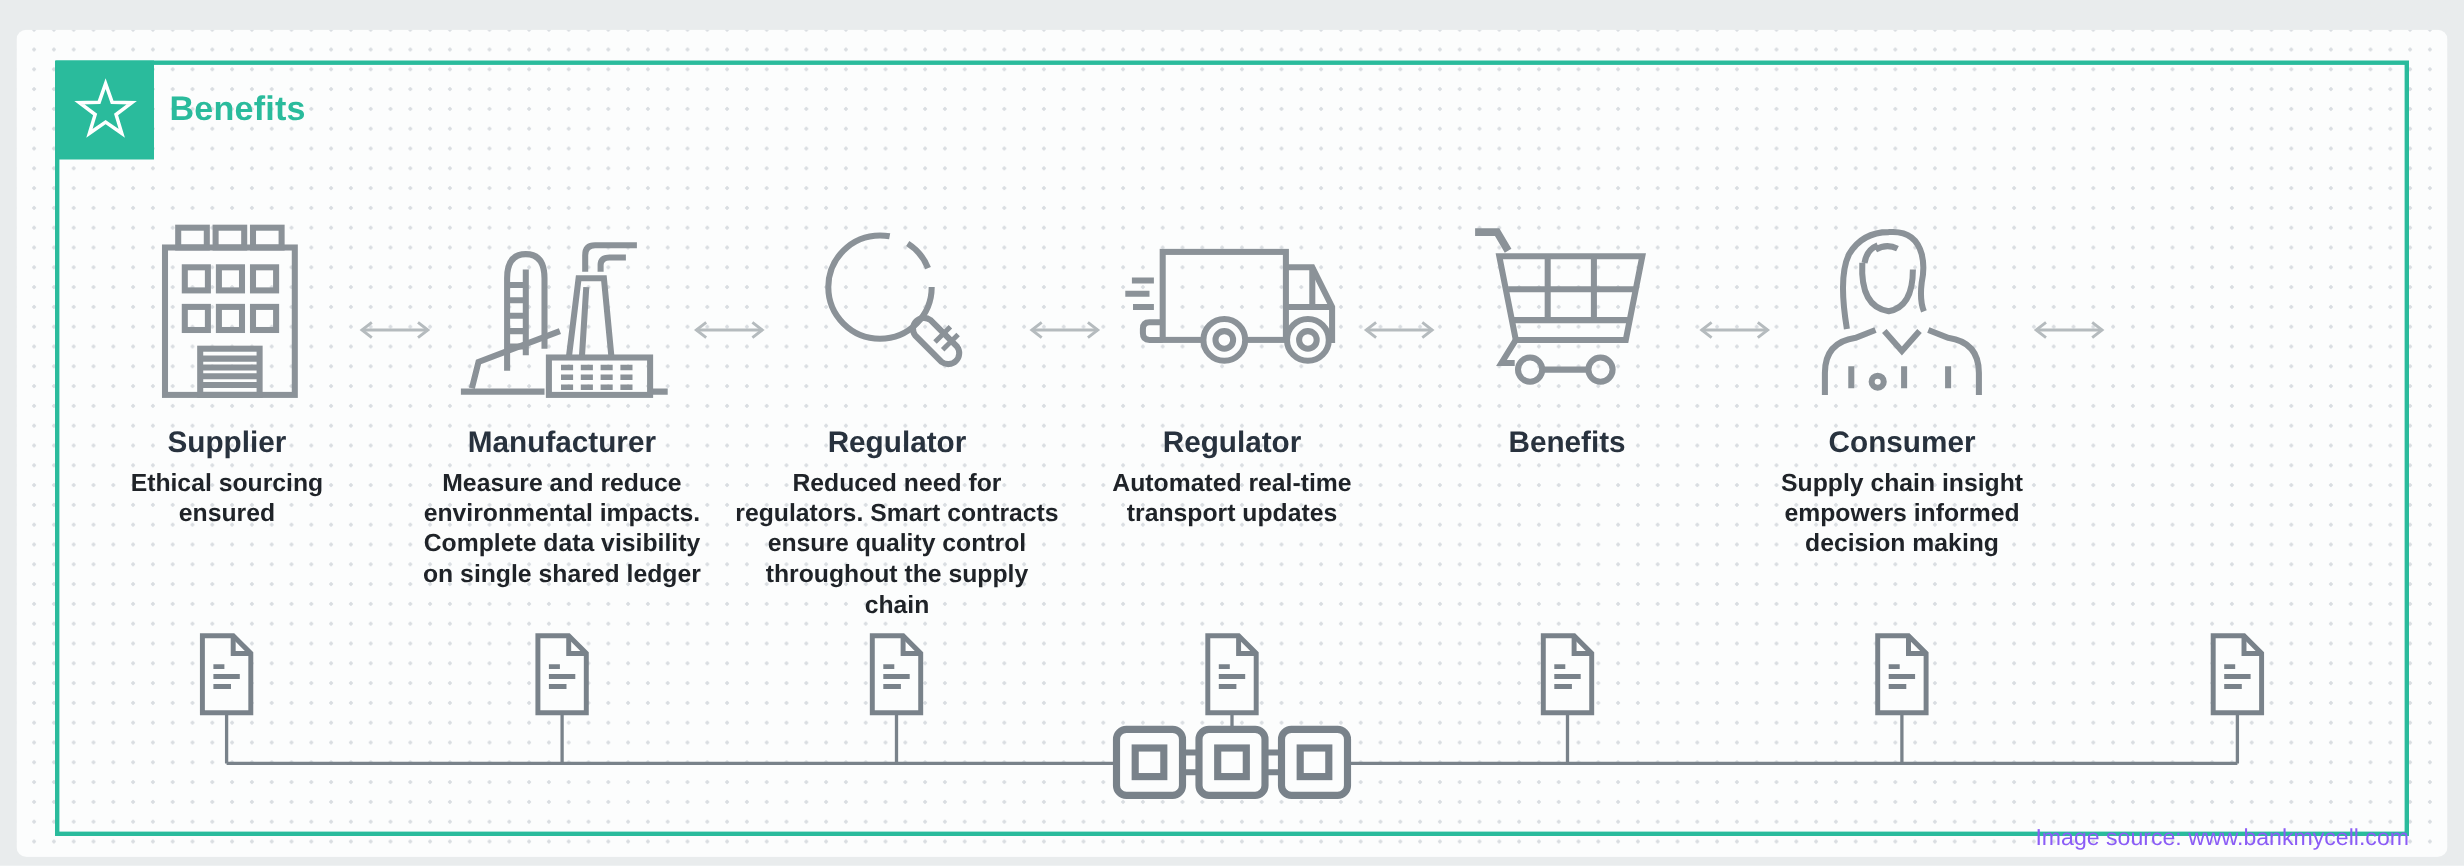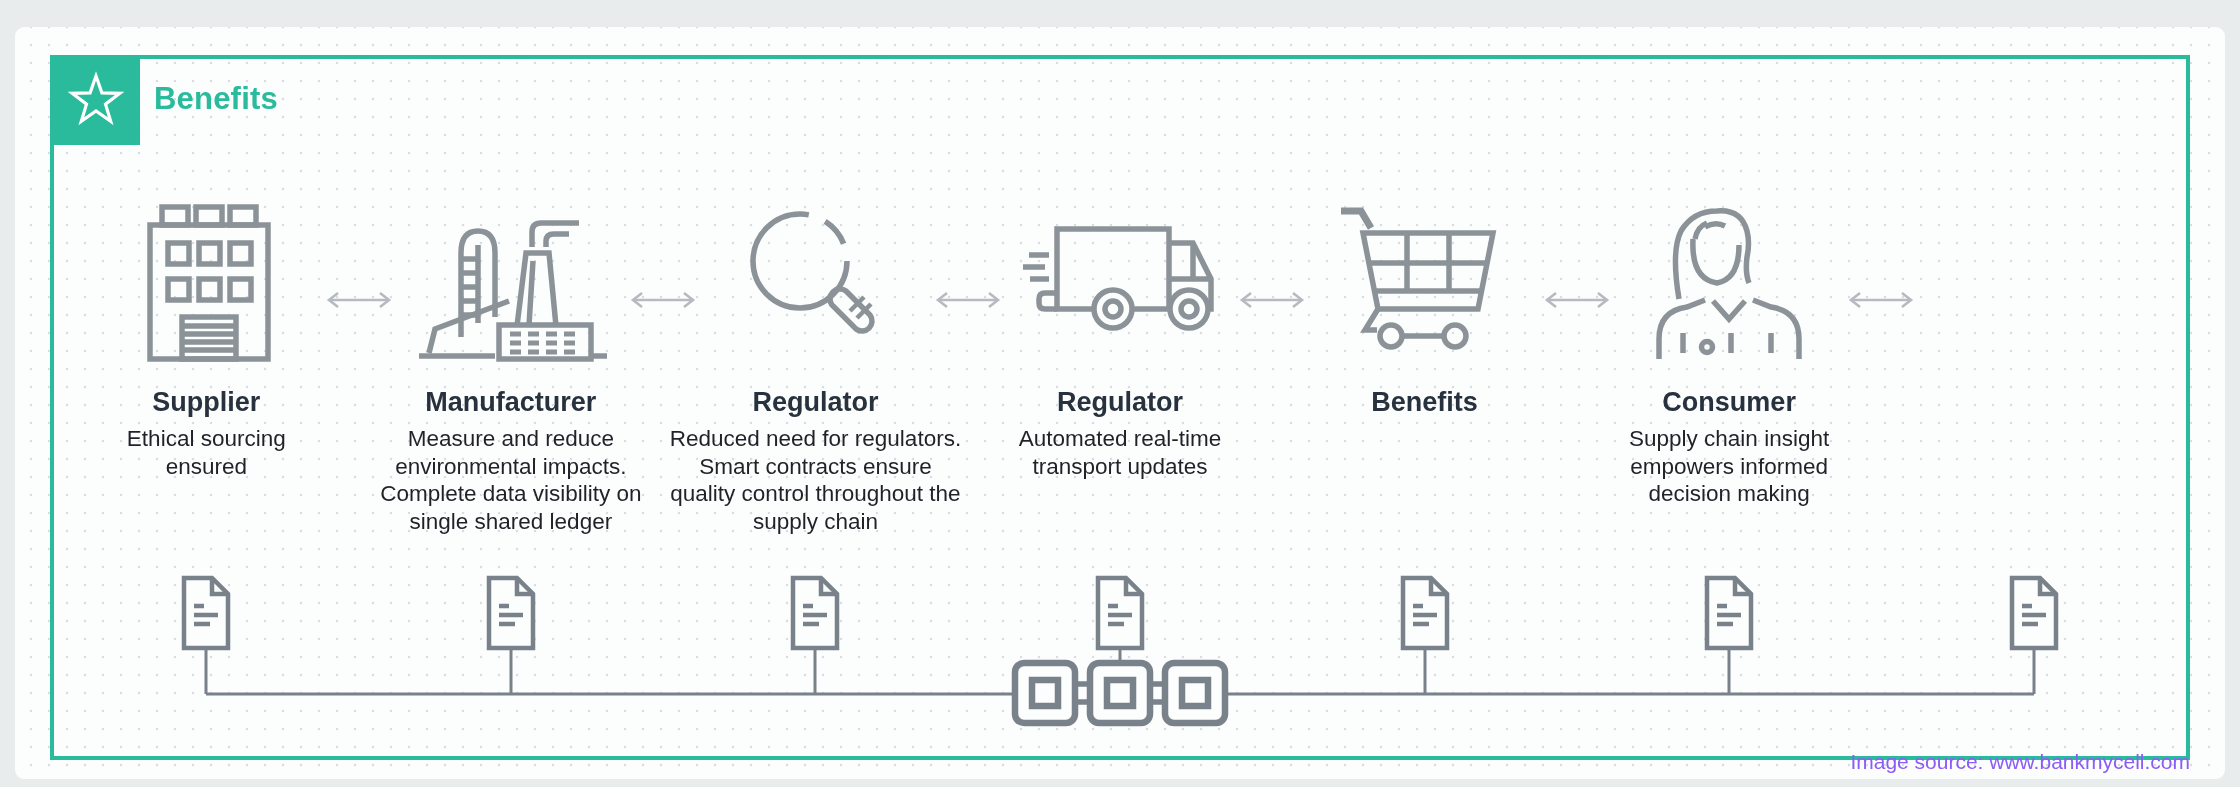--- a/index.html
+++ b/index.html
@@ -31,21 +31,21 @@
   .stages {
     position:absolute; left:0; top:140px; width:100%;
     display:grid; grid-template-columns:repeat(7,1fr);
   }
   .stage { display:flex; flex-direction:column; align-items:center; text-align:center; }
   .icon-wrap { height:165px; display:flex; align-items:flex-end; justify-content:center; }
   .stage-title {
     margin-top:24px; font-size:27px; font-weight:700; color:#28323e; line-height:1.1;
   }
   .stage-desc {
-    margin-top:7px; font-size:22.5px; color:#1f2328; line-height:1.24; font-weight:400;
+    margin-top:7px; font-size:22.5px; color:#1f2328; line-height:1.24; font-weight:700;
   }
   .stage:nth-child(1) .stage-desc { max-width:195px; }
   .stage:nth-child(2) .stage-desc { max-width:272px; }
   .stage:nth-child(3) .stage-desc { max-width:296px; }
   .stage:nth-child(4) .stage-desc { max-width:232px;text-align:center; }
   .stage:nth-child(5) .stage-desc { max-width:222px; }
   .stage:nth-child(6) .stage-desc { max-width:252px; }
   .stage:nth-child(7) .stage-desc { max-width:252px; }
 
   .arrow { position:absolute; top:230px; }

